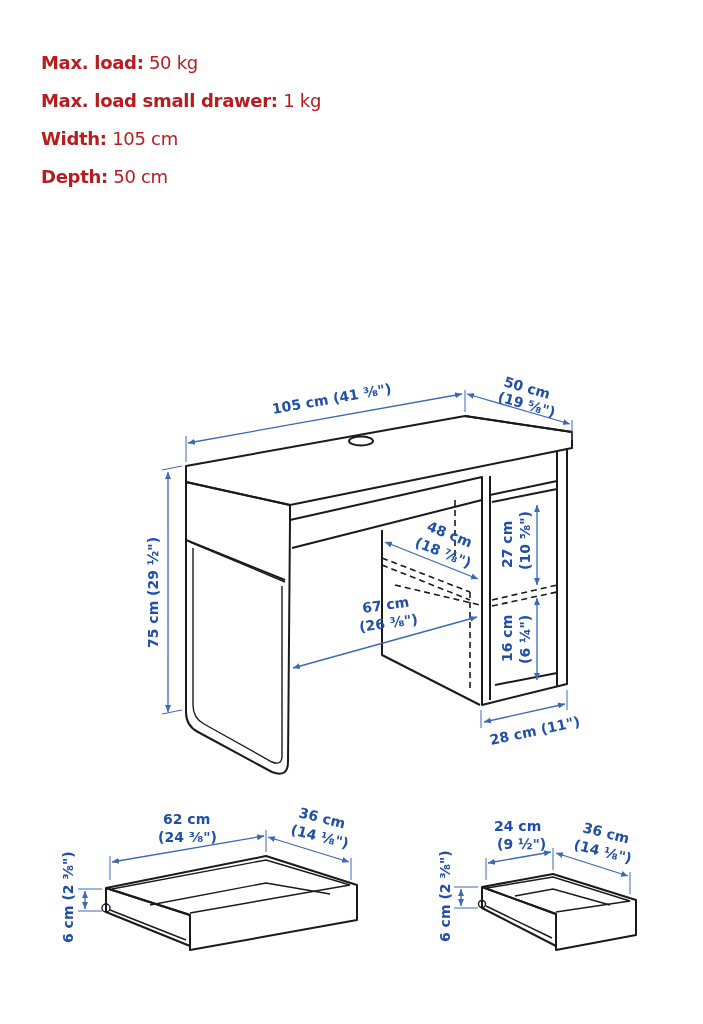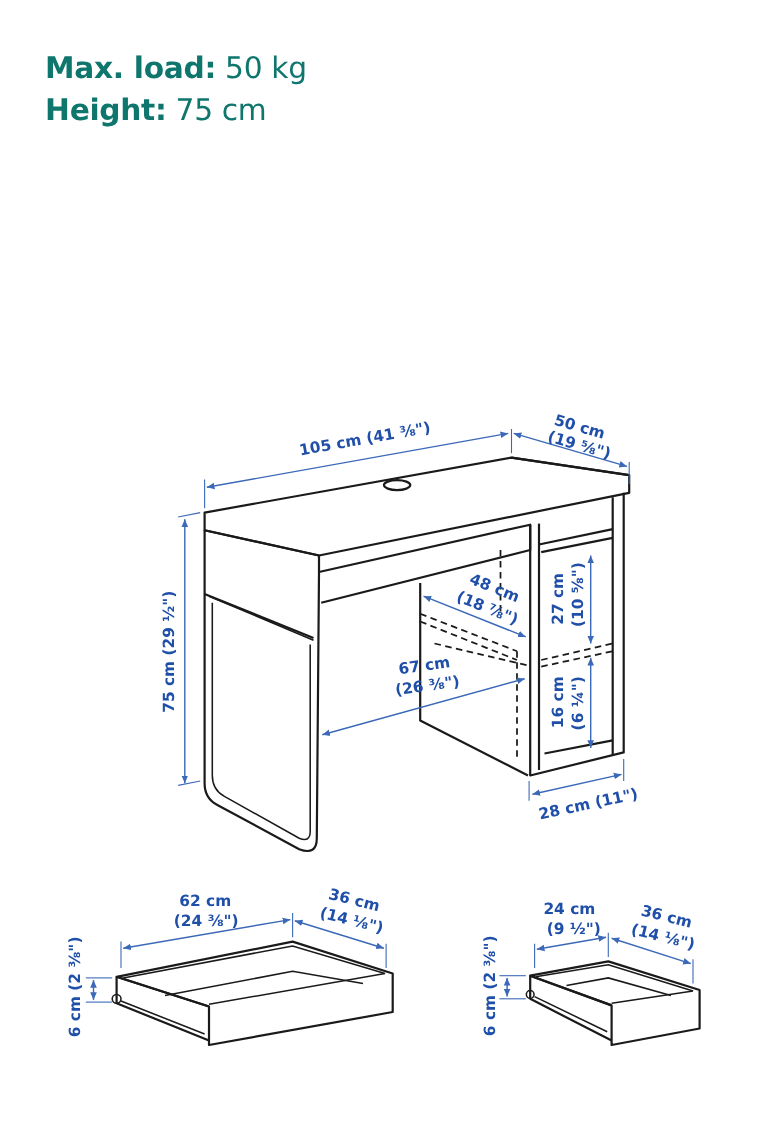--- a/index.html
+++ b/index.html
@@ -1,33 +1,35 @@
 <!DOCTYPE html>
 <html><head>
 <meta charset="utf-8">
 <style>
   html, body { margin:0; padding:0; background:#ffffff; }
   body { width:703px; height:1024px; position:relative; overflow:hidden; font-family:"DejaVu Sans", sans-serif; }
   .specs { position:absolute; left:41px; top:44px; }
-  .spec { font-size:27px; line-height:38px; color:#0f766e; white-space:nowrap; letter-spacing:-0.3px; }
+  .spec { font-size:18px; line-height:38px; color:#b91c1c; white-space:nowrap; letter-spacing:-0.3px; }
   .spec .k { font-weight:bold; }
   svg { position:absolute; left:0; top:0; }
   .dim { fill:#1f4fa8; font-family:"DejaVu Sans", sans-serif; font-weight:bold; font-size:14px; }
   .ln { stroke:#1a1a1a; fill:none; stroke-width:2; stroke-linejoin:round; }
   .thin { stroke:#1a1a1a; fill:none; stroke-width:1.4; }
   .dash { stroke:#1a1a1a; fill:none; stroke-width:1.6; stroke-dasharray:6 4; }
   .bl { stroke:#3b69b8; stroke-width:1.3; fill:none; }
   .ext { stroke:#3b69b8; stroke-width:1; fill:none; }
 </style>
 </head>
 <body>
 
 <div class="specs">
   <div class="spec"><span class="k">Max. load:</span> <span>50 kg</span></div>
-  <div class="spec"><span class="k">Height:</span> <span>75 cm</span></div>
+  <div class="spec"><span class="k">Max. load small drawer:</span> <span>1 kg</span></div>
+  <div class="spec"><span class="k">Width:</span> <span>105 cm</span></div>
+  <div class="spec"><span class="k">Depth:</span> <span>50 cm</span></div>
 </div>
 
 <svg width="703" height="1024" viewBox="0 0 703 1024">
   <defs>
     <marker id="ar" markerWidth="8" markerHeight="8" refX="7" refY="4" orient="auto-start-reverse" markerUnits="userSpaceOnUse">
       <path d="M0,1 L7,4 L0,7 Z" fill="#3b69b8"></path>
     </marker>
   </defs>
 
   <g>

